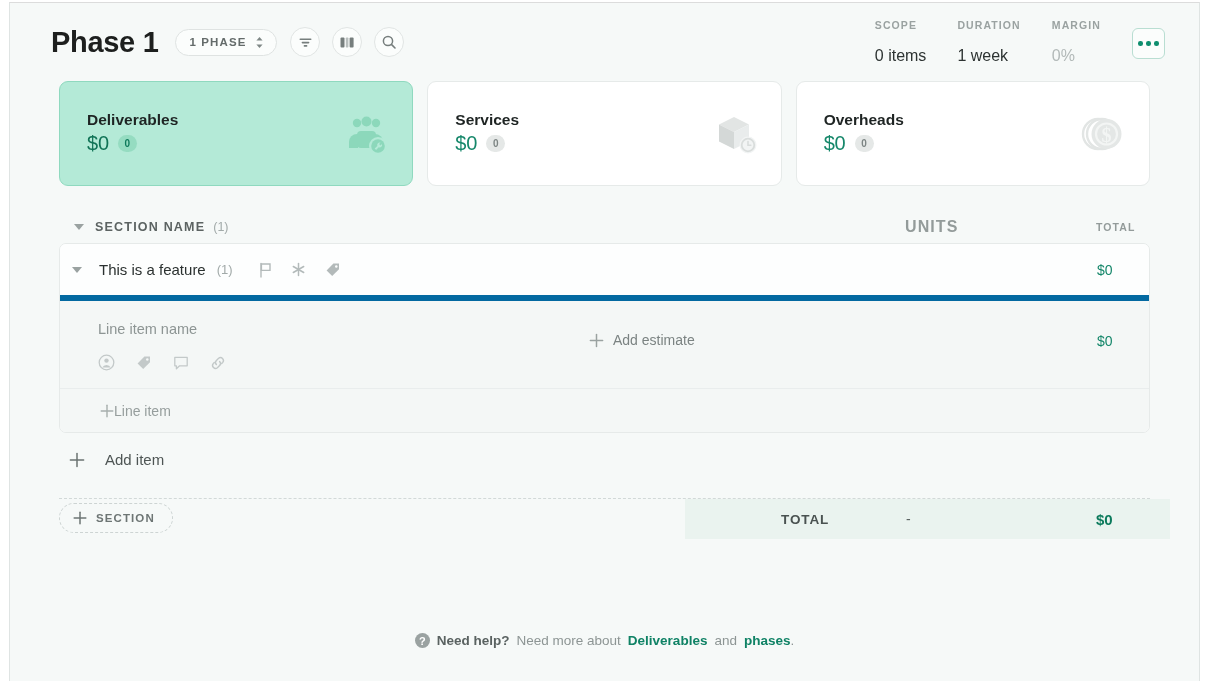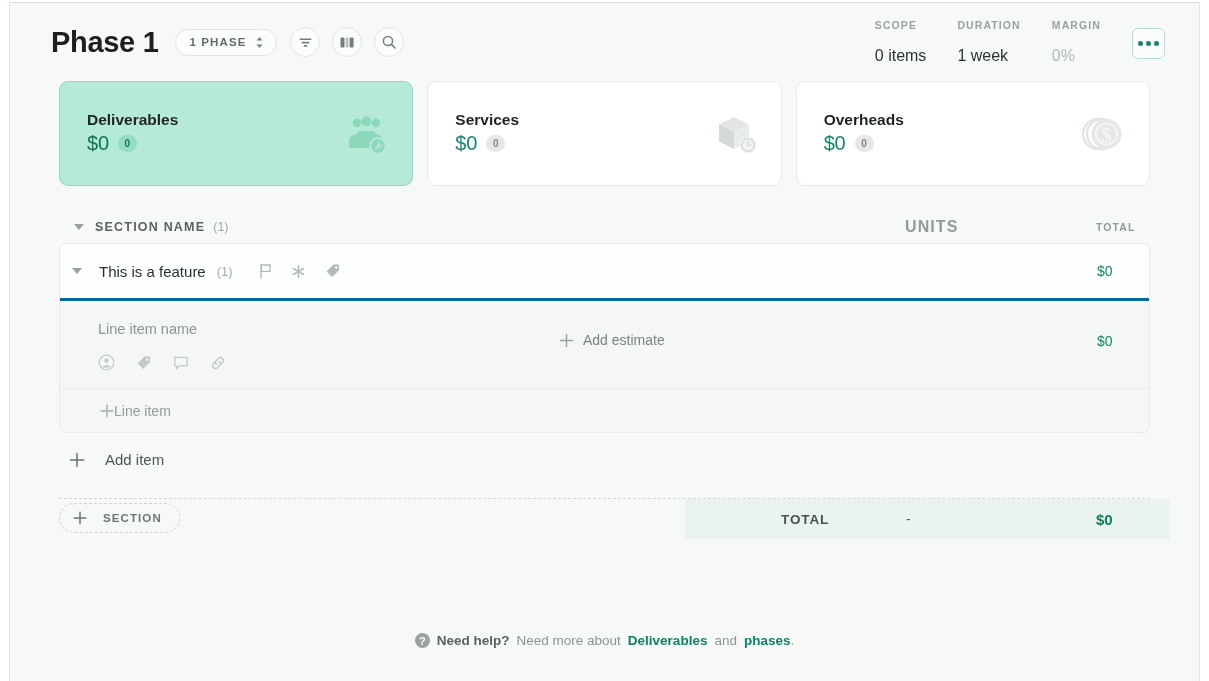--- a/index.html
+++ b/index.html
@@ -200,21 +200,21 @@
     border: 1px solid #e6eae9;
     border-radius: 7px;
     background: #fdfefe;
     overflow: hidden;
   }
   .feature-row {
     height: 57px;
     display: flex;
     align-items: center;
     padding-left: 12px;
-    border-bottom: 3px solid #0369a1;
+    border-bottom: 6px solid #0369a1;
     position: relative;
     background: #fdfefe;
   }
   .feature-name {
     font-size: 15px;
     color: #2b3130;
     margin-left: 6px;
   }
   .feature-count {
     font-size: 13px;
@@ -246,21 +246,21 @@
     color: #8d9594;
   }
   .item-icons {
     display: flex;
     gap: 21px;
     margin-top: 17px;
     align-items: center;
   }
   .add-estimate {
     position: absolute;
-    left: 499px; top: 31px;
+    left: 529px; top: 31px;
     display: flex;
     align-items: center;
     gap: 9px;
     font-size: 14px;
     color: #7b8382;
     cursor: pointer;
   }
   .item-total {
     position: absolute;
     left: 1037px; top: 32px;
@@ -304,21 +304,21 @@
   .section-btn {
     position: absolute;
     left: 0; top: 5px;
     height: 30px;
     padding: 0 17px 0 13px;
     border: 1px dashed #cdd4d3;
     border-radius: 16px;
     background: transparent;
     display: flex;
     align-items: center;
-    gap: 16px;
+    gap: 9px;
     font-size: 11.5px;
     font-weight: bold;
     letter-spacing: 1.1px;
     color: #6d7574;
     cursor: pointer;
   }
   .total-bar {
     position: absolute;
     left: 626px; top: 1px;
     width: 485px; height: 40px;

